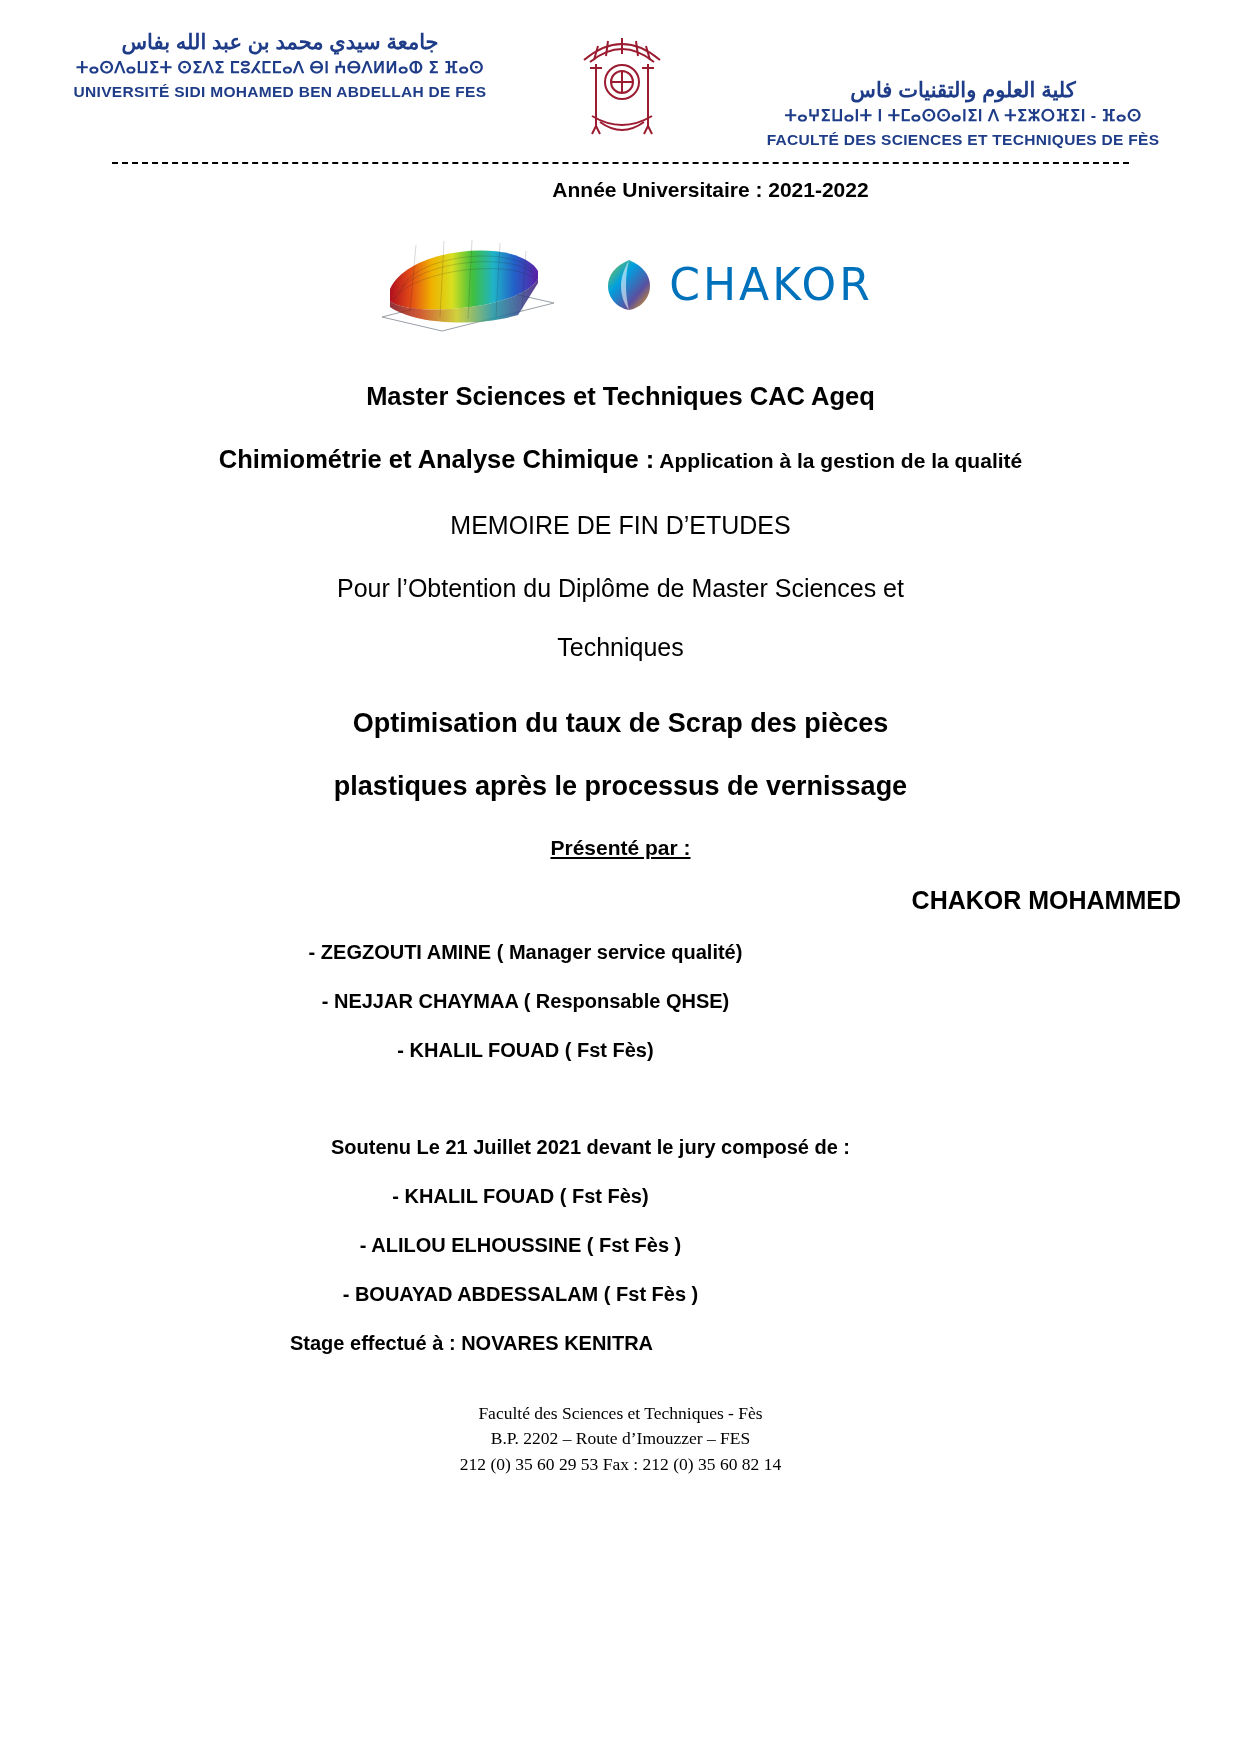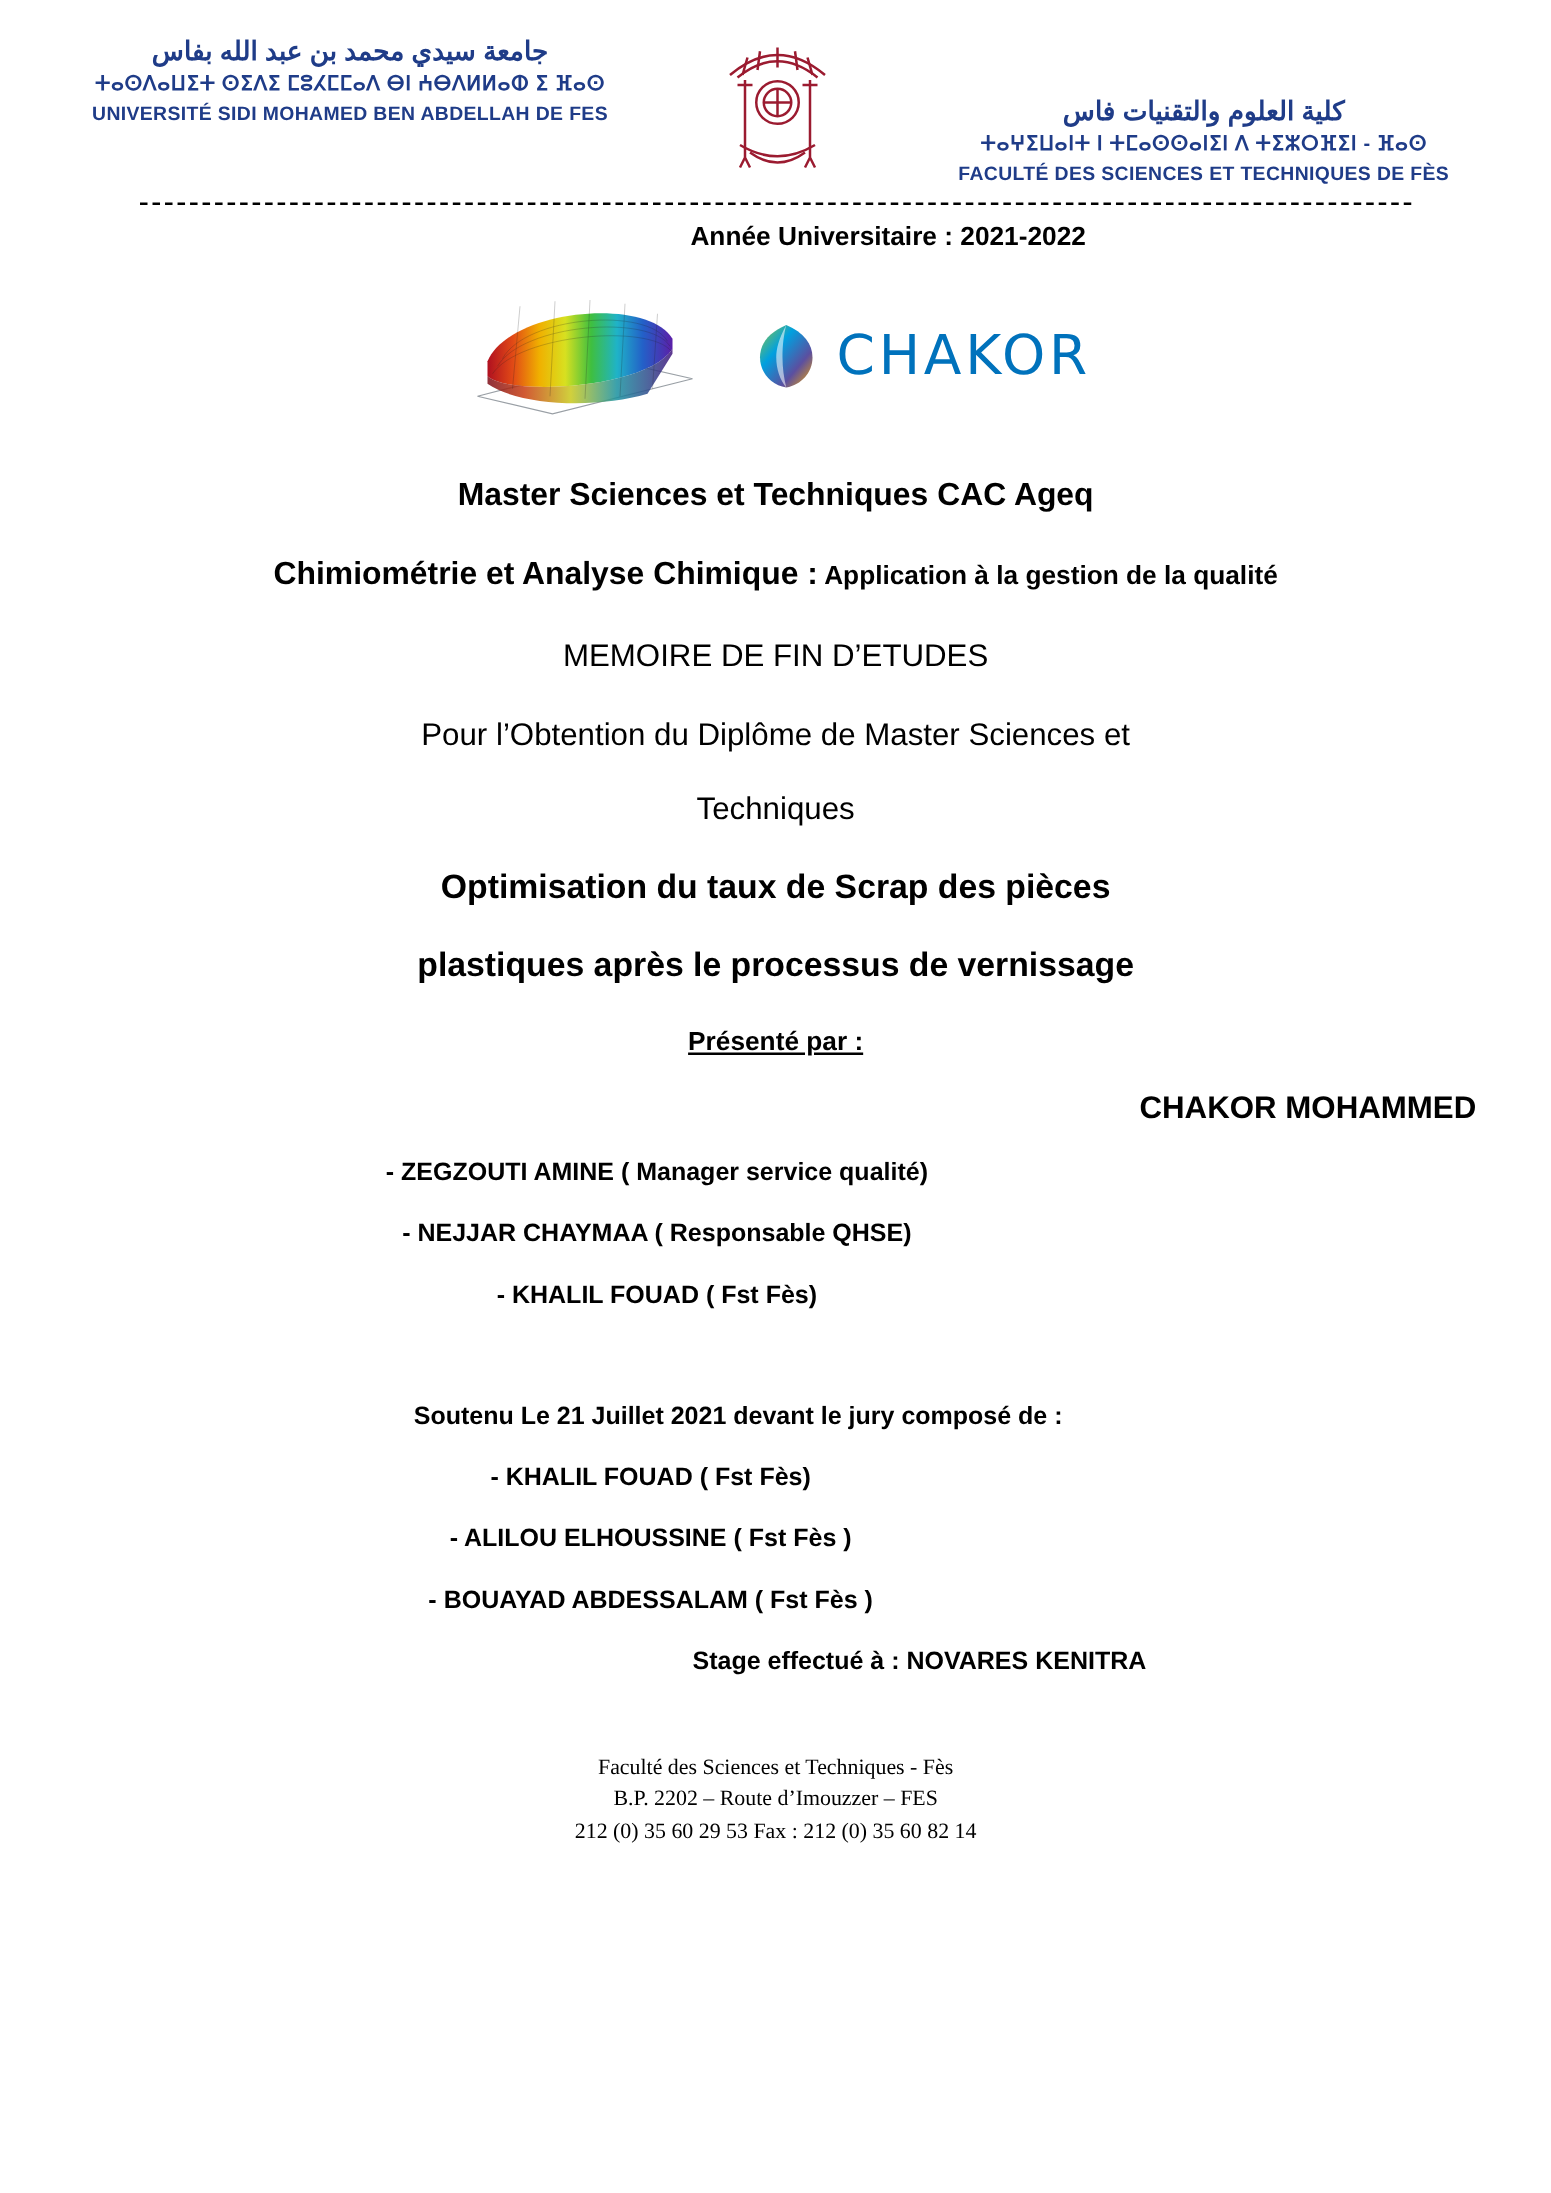--- a/index.html
+++ b/index.html
@@ -147,21 +147,21 @@
     margin-top: 38px;
   }
   .t5 {
     font-size: 25px;
     font-weight: normal;
     margin-top: 34px;
   }
   .t6 {
     font-size: 27px;
     font-weight: bold;
-    margin-top: 36px;
+    margin-top: 50px;
   }
   .t7 {
     font-size: 27px;
     font-weight: bold;
     margin-top: 36px;
   }
 
   .presente {
     text-align: center;
     font-size: 21px;
@@ -203,21 +203,20 @@
   }
   .jury-line {
     text-align: center;
     font-size: 20px;
     font-weight: bold;
     margin-top: 26px;
     padding-right: 200px;
   }
 
   .stage {
-    text-align: center;
     font-size: 20px;
     font-weight: bold;
     margin-top: 26px;
     padding-left: 230px;
   }
 
   
   .footer {
     position: absolute;
     left: 0;

